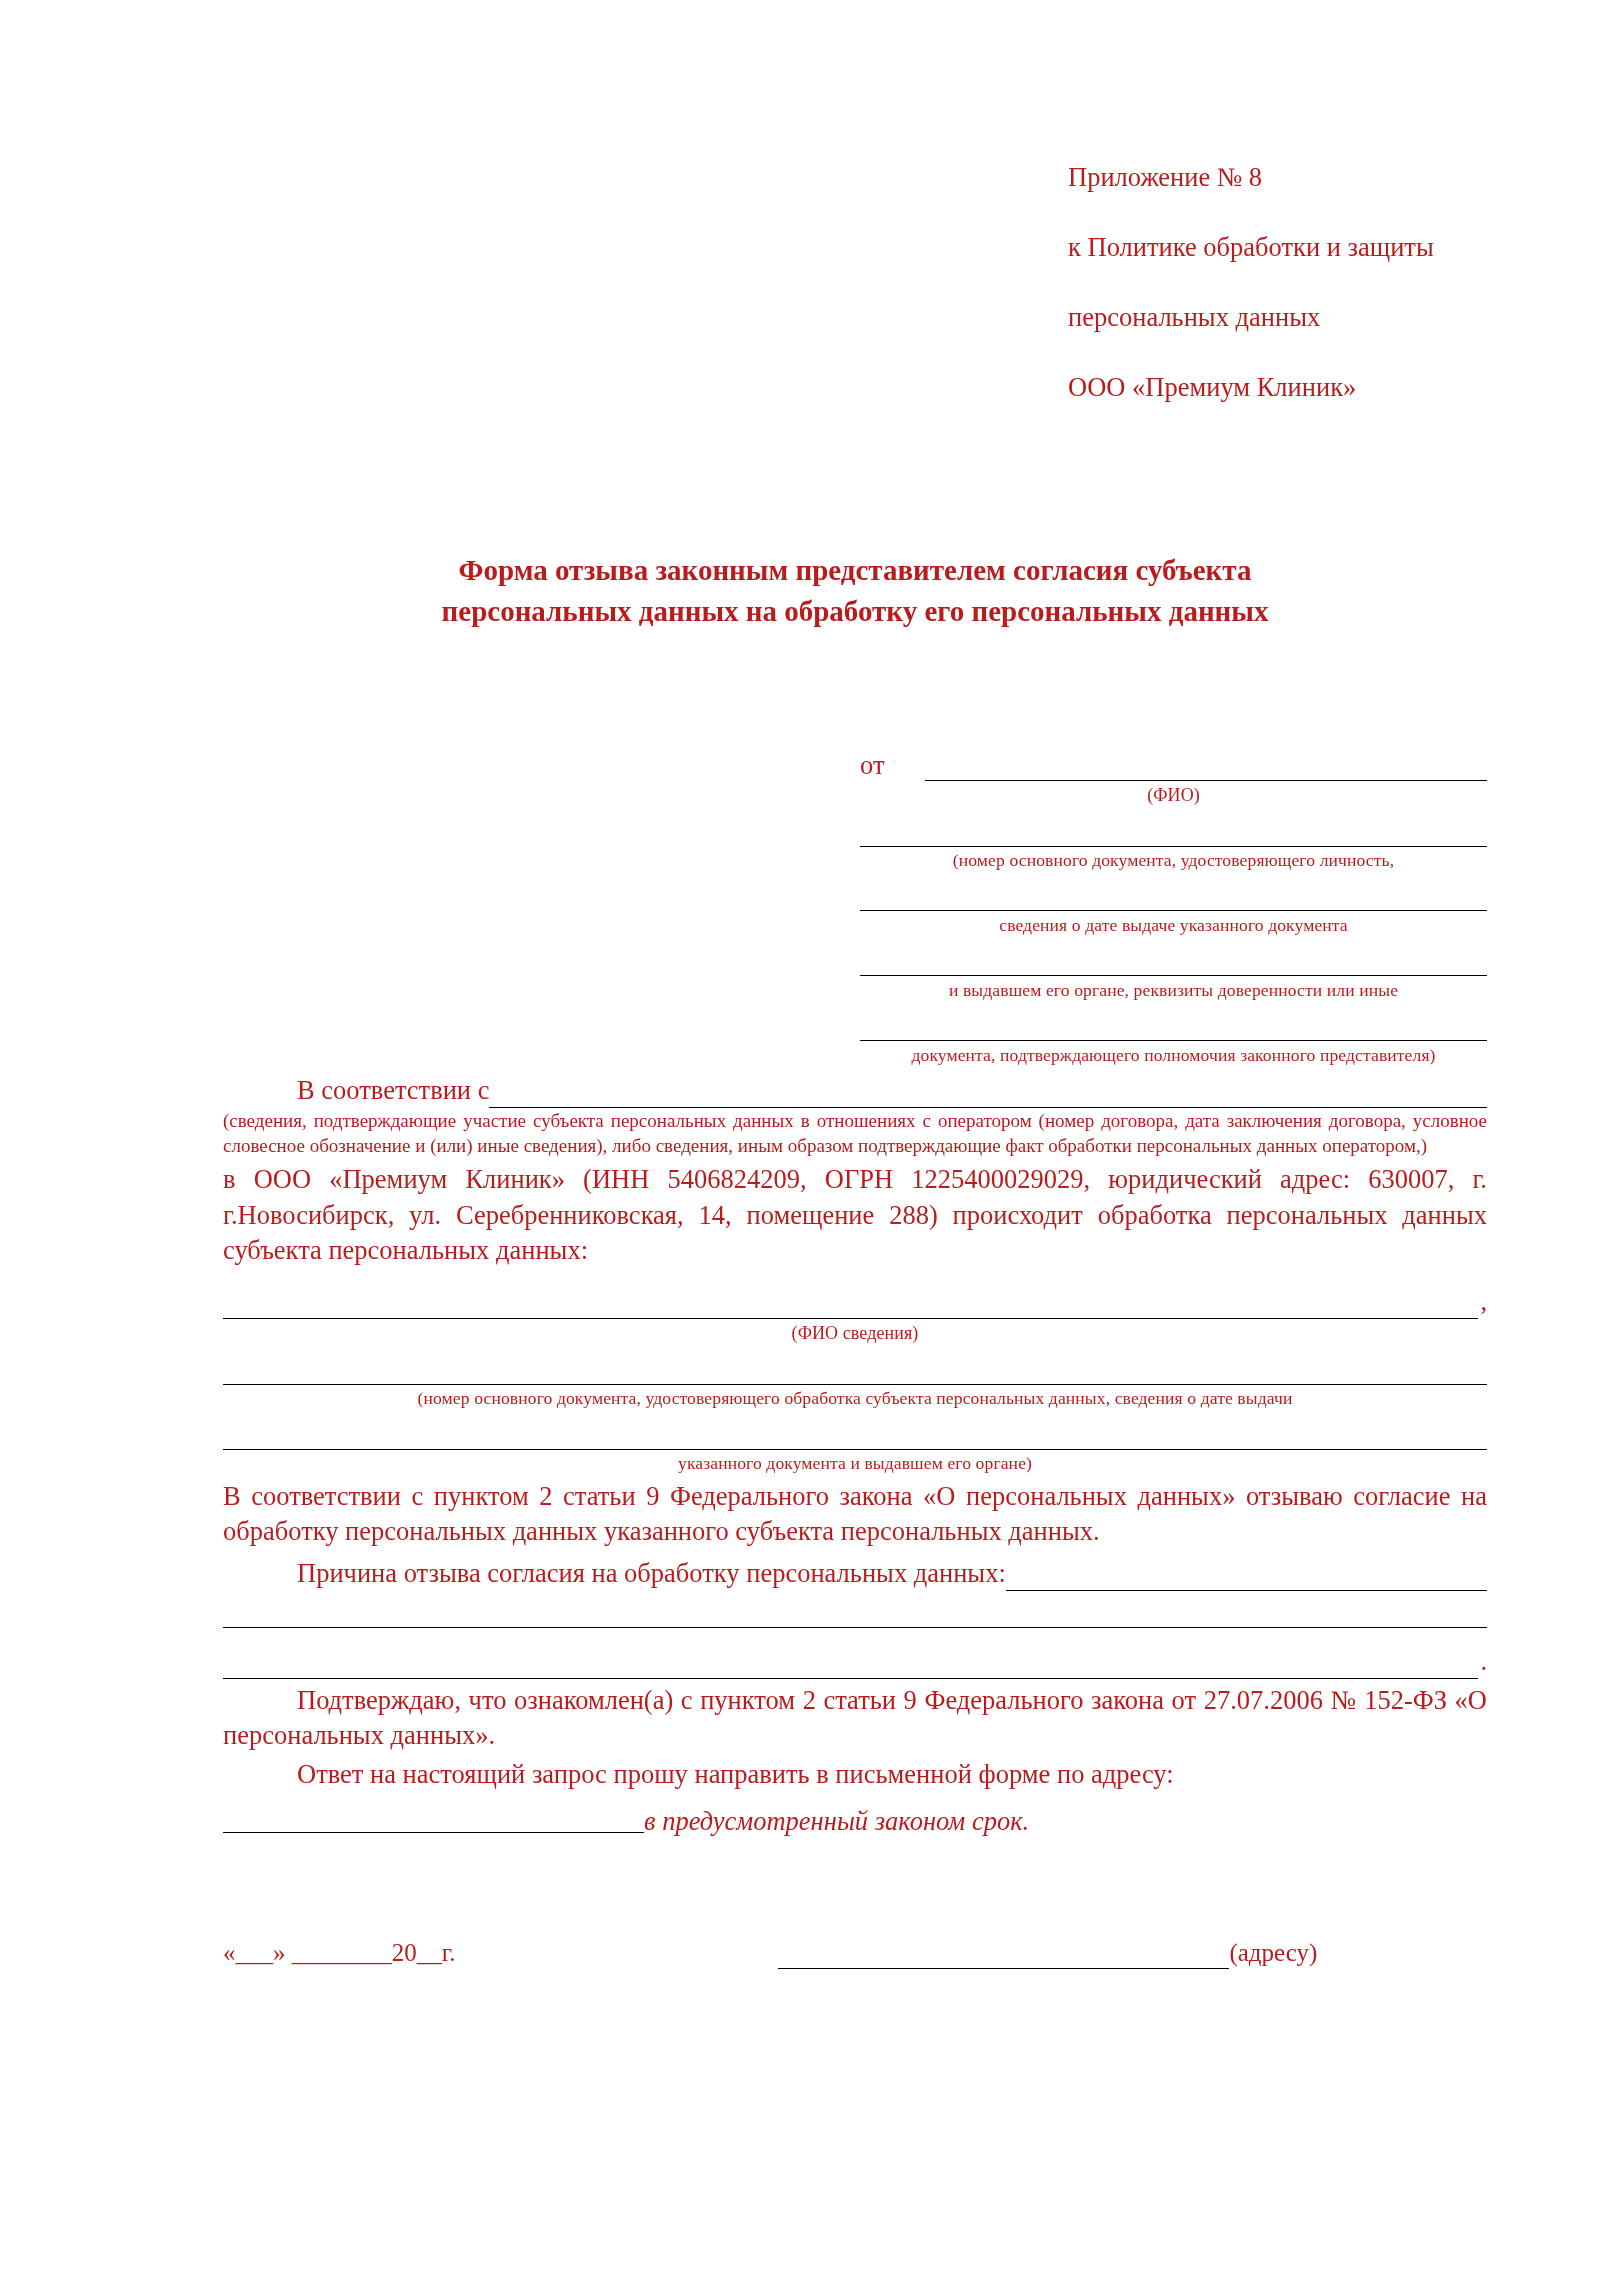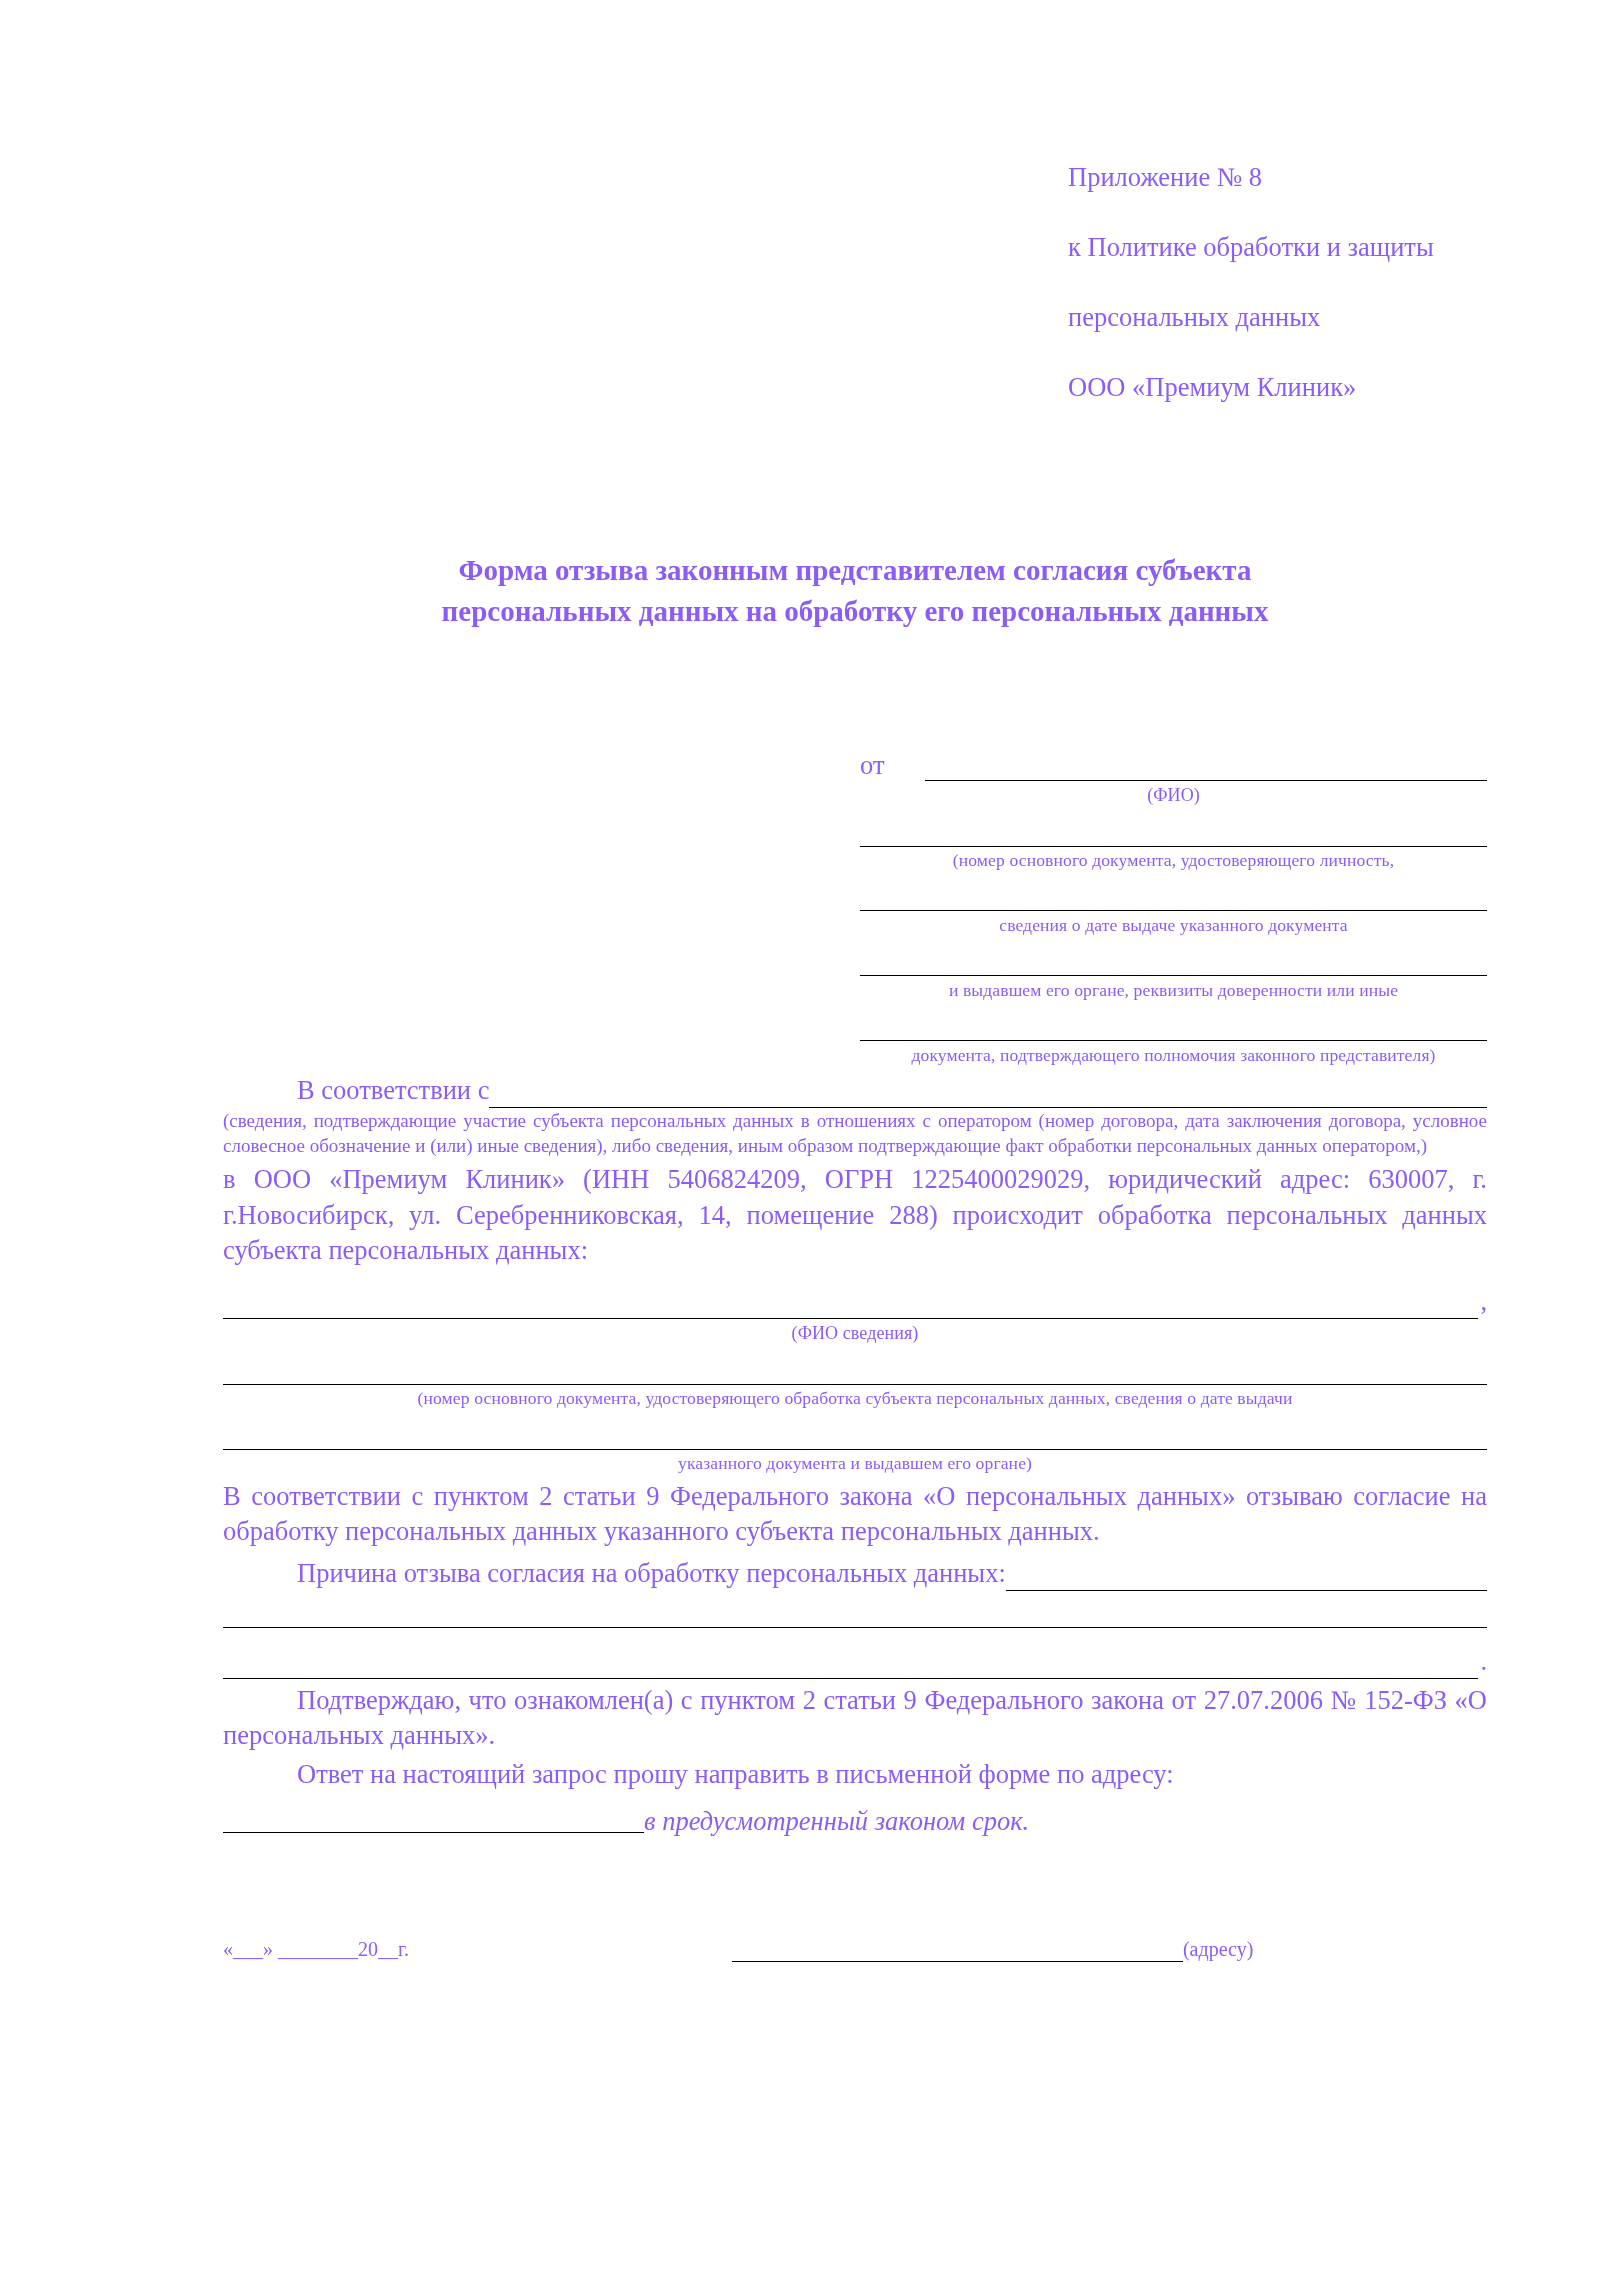--- a/index.html
+++ b/index.html
@@ -7,21 +7,21 @@
     padding: 0;
     background: #ffffff;
   }
   .page {
     position: relative;
     width: 1621px;
     height: 2293px;
     margin: 0 auto;
     background: #ffffff;
     font-family: "Liberation Serif", "DejaVu Serif", serif;
-    color: #8b5cf6;
+    color: #b91c1c;
     box-sizing: border-box;
     padding: 0;
     overflow: hidden;
   }
   .inner {
     position: absolute;
     left: 223px;
     top: 125px;
     width: 1264px;
   }
@@ -117,21 +117,21 @@
     margin-top: 15.7px;
   }
   .comma { font-size: 26.5px; padding-left: 2px; }
   .rule-row { margin-top: 13.7px; }
 
   
   .sign-row {
     margin-top: 96px;
     display: flex;
     align-items: flex-end;
-    font-size: 20px;
+    font-size: 25px;
   }
   .date-field { white-space: nowrap; }
   .sign-spacer { flex: 0 0 323px; }
   .sign-rule {
     flex: 0 0 451px;
     border-bottom: 1.6px solid #000;
     height: 21.6px;
   }
   .sign-label { white-space: nowrap; }
   .addr-row {

